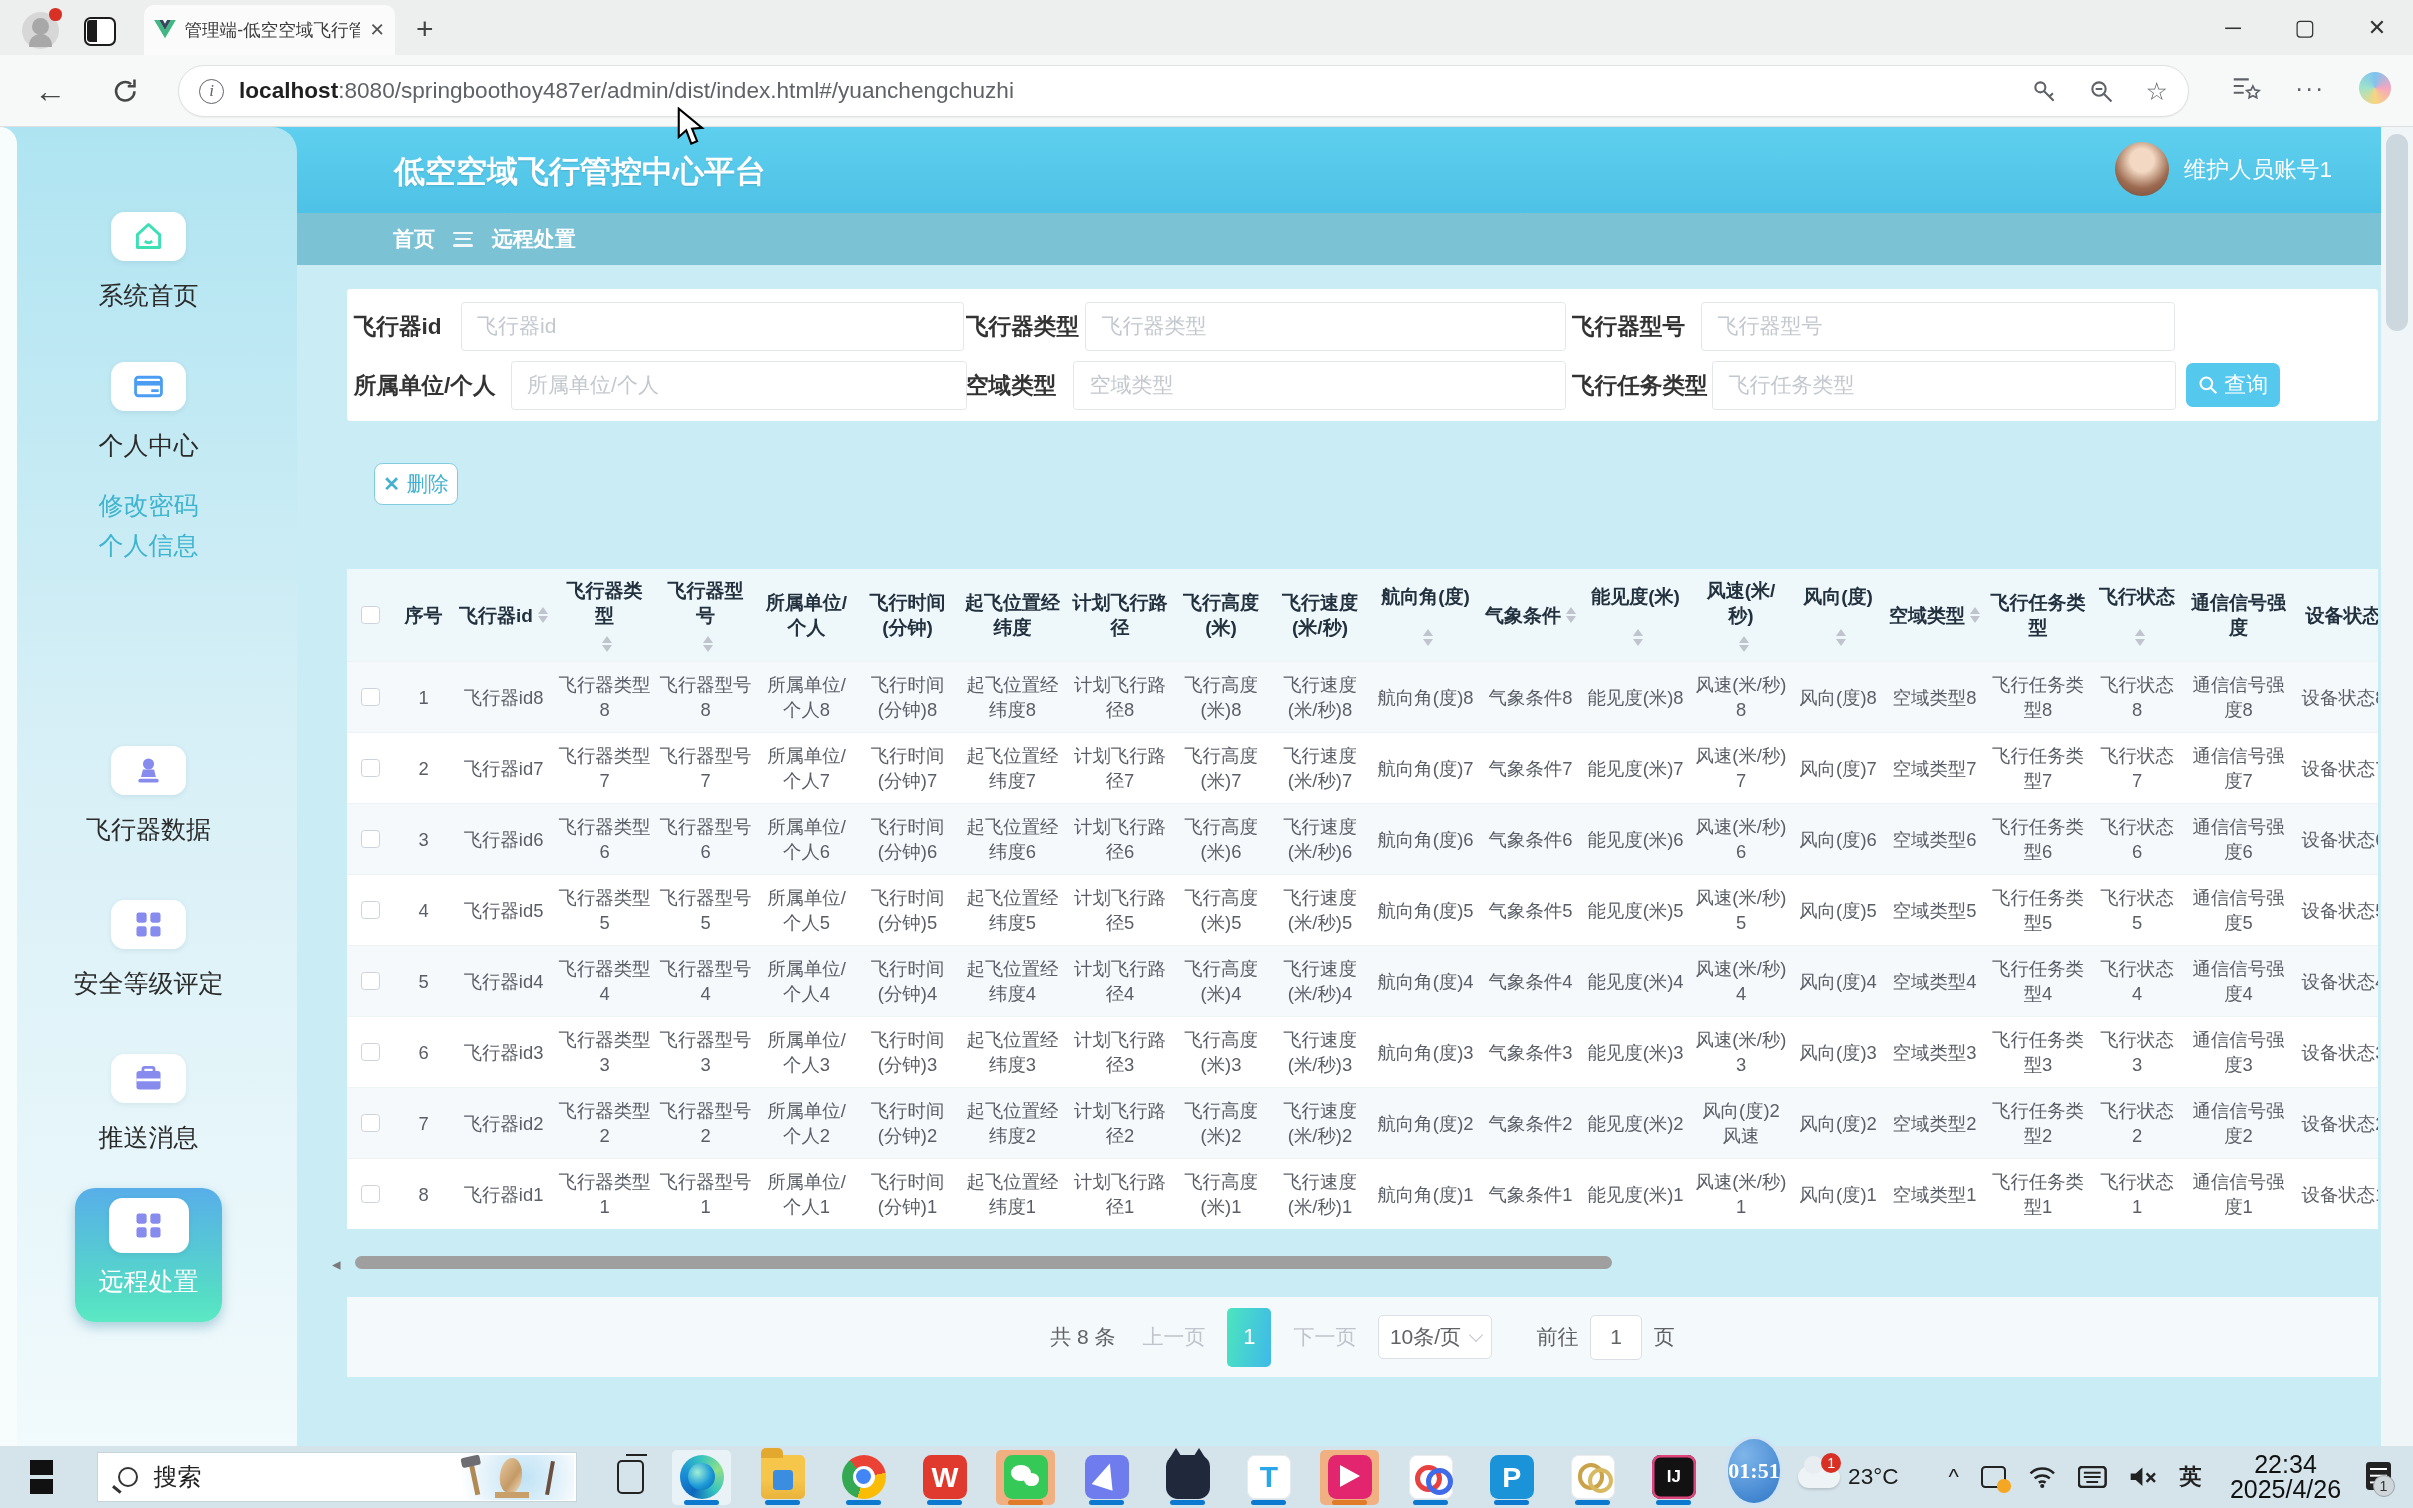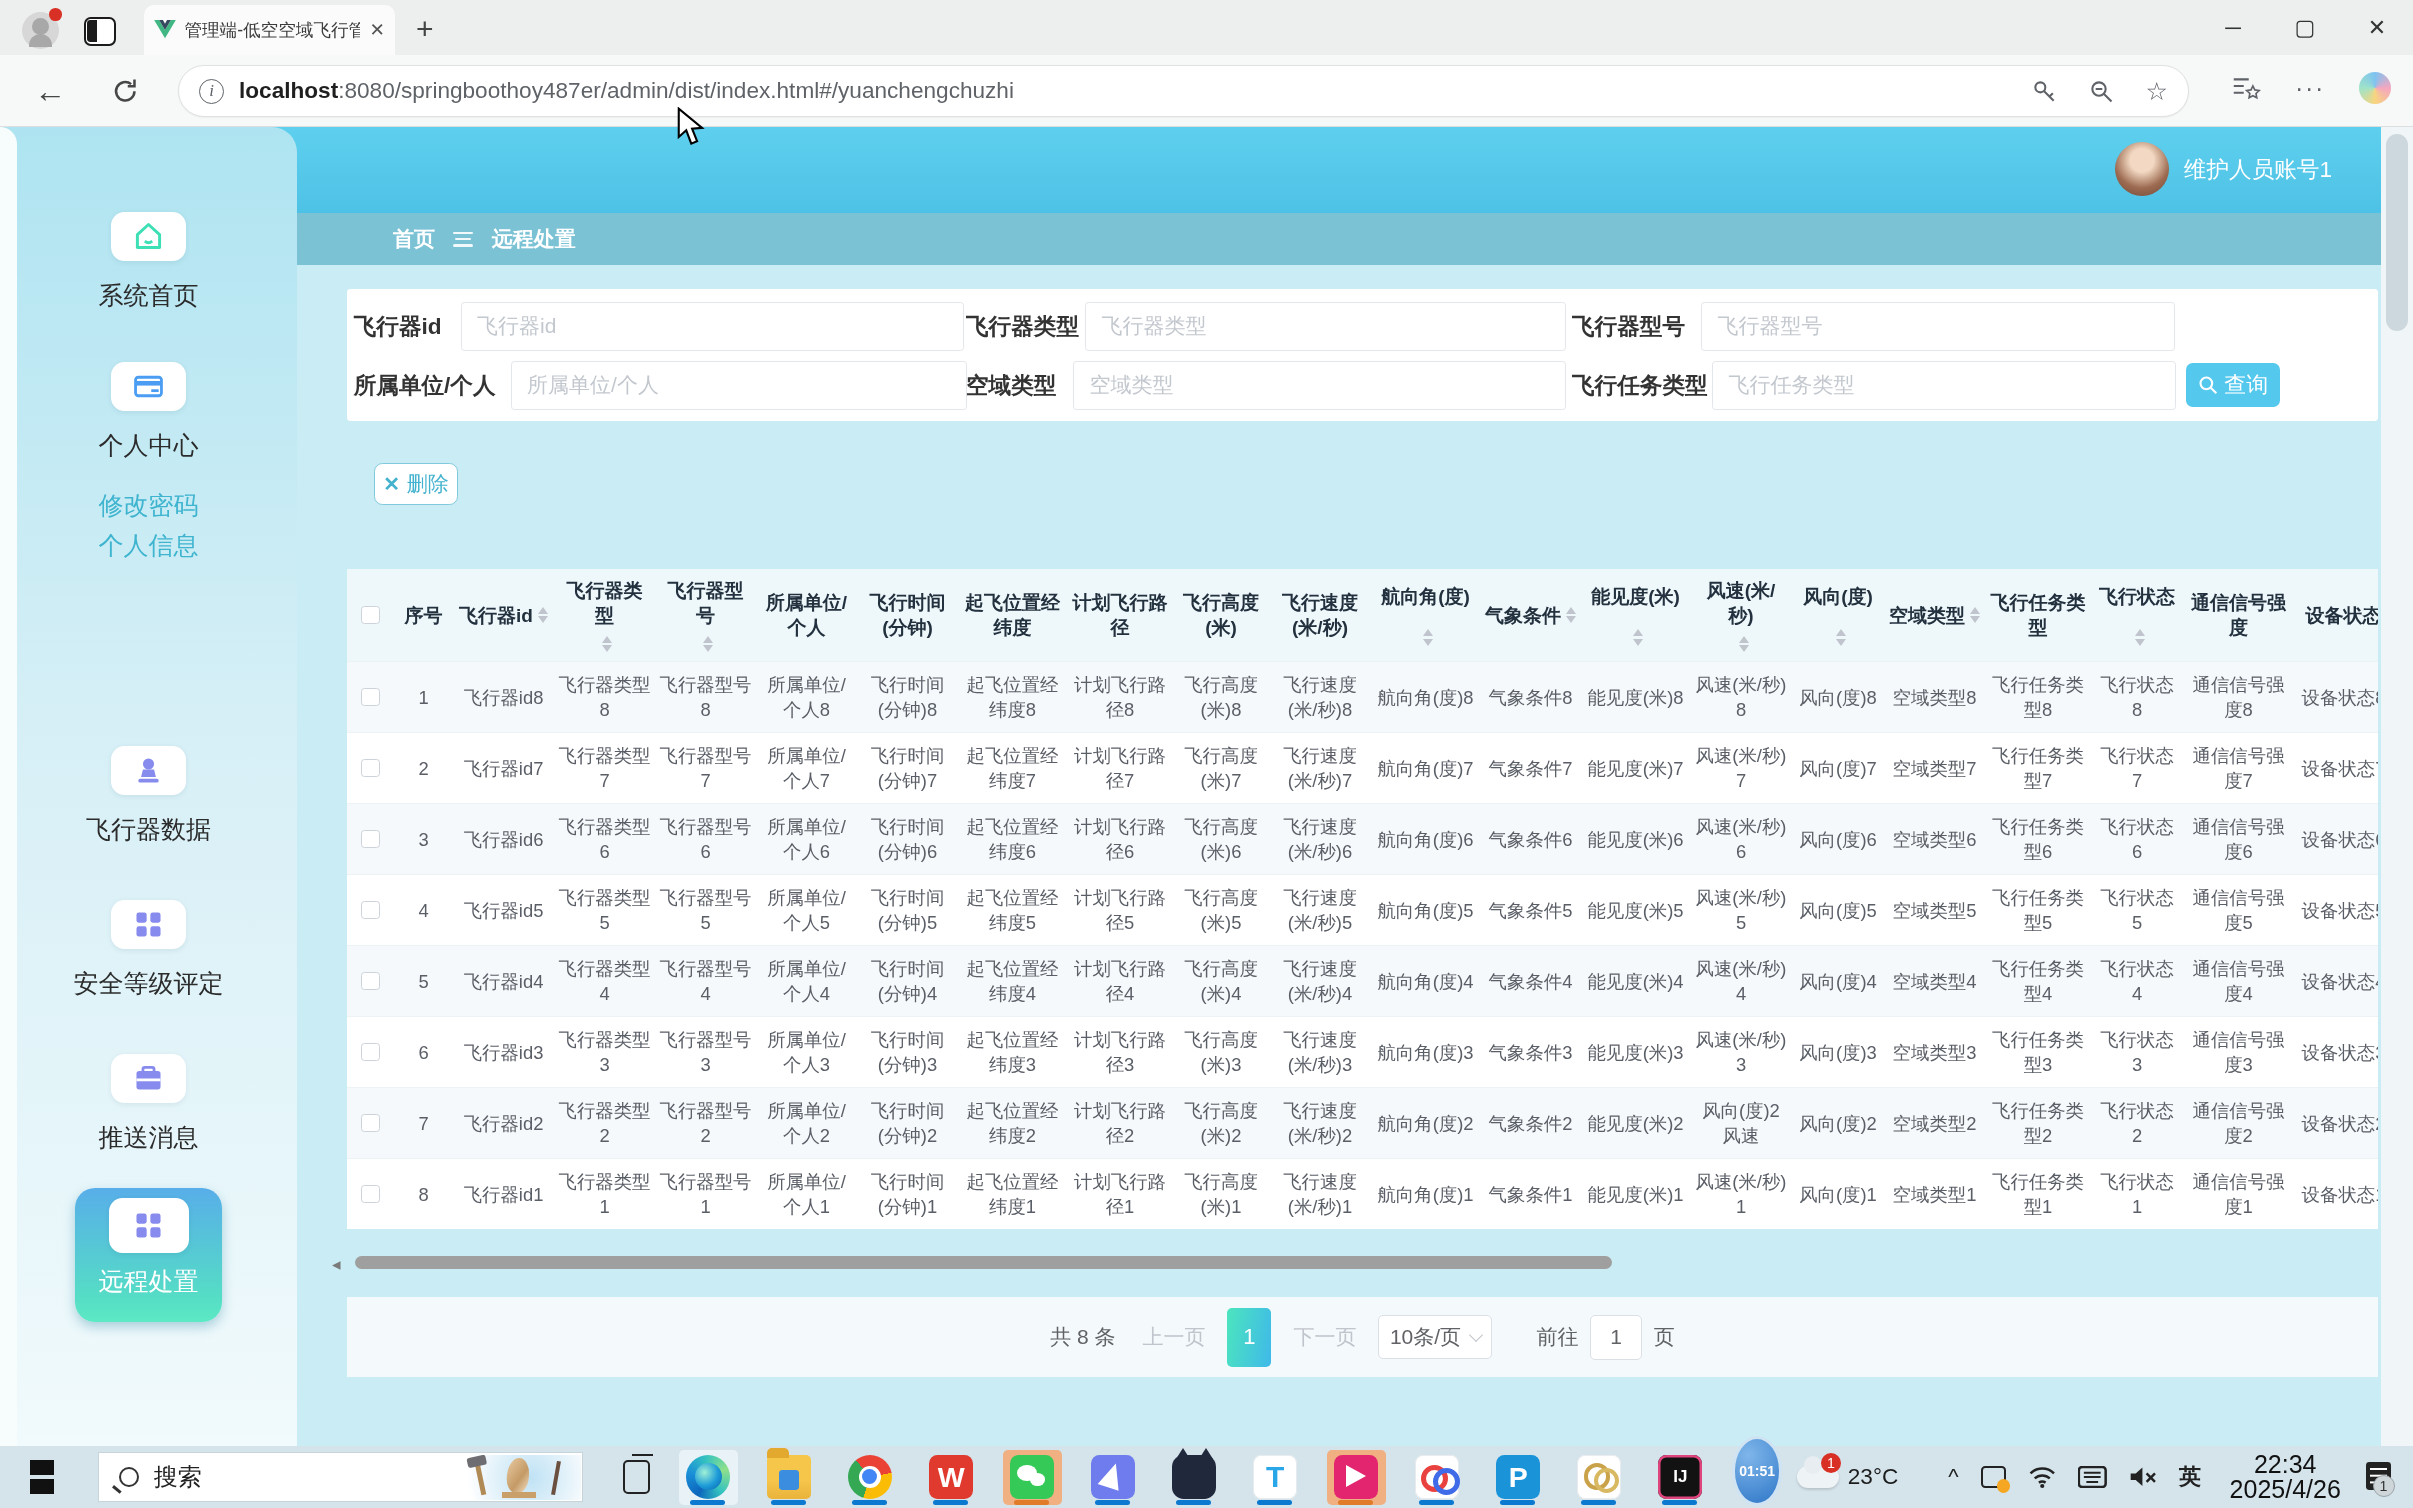--- a/index.html
+++ b/index.html
@@ -221,21 +221,21 @@
   .ic-gold { background:#fff; box-shadow:inset 0 0 0 0.8px #e3e6ea; }
   .ic-gold::before { content:""; position:absolute; left:6.7px; top:8.4px; width:18.4px; height:18.4px;
       border-radius:50%; border:4.2px solid #c9a24a; }
   .ic-gold::after { content:""; position:absolute; left:17px; top:13.4px; width:17px; height:17px;
       border-radius:50%; border:4.2px solid #d8b860; }
   .ic-idea { background:#121212; color:#fff; font-size:17px; font-weight:700; display:flex;
       align-items:center; justify-content:center;
       box-shadow:inset 0 0 0 2.5px #e0447c, inset 0 0 0 5px transparent; border-radius:8.4px; }
   .tb-clock { width:70px; height:70px; border-radius:50%; margin-left:22px; margin-top:-11.7px;
       background:radial-gradient(circle at 30% 25%, #7fb6ea, #2f77c8); border:3.4px solid #cfe3f2;
-      color:#fff; font-size:14px; font-weight:700; display:flex; align-items:center; justify-content:center; z-index:6; }
+      color:#fff; font-size:22px; font-weight:700; display:flex; align-items:center; justify-content:center; z-index:6;font-family:Liberation Serif, serif; }
   .tb-weather { display:flex; align-items:center; margin-left:15px; gap:8.4px; position:relative; }
   .cloud { width:42px; height:22px; background:#eef3f6; border-radius:11.7px; position:relative;
            box-shadow:0 1.7px 2.5px rgba(0,0,0,.15); }
   .cloud::before { content:""; position:absolute; left:6.7px; top:-10px; width:18.4px; height:18.4px;
            border-radius:50%; background:#e7edf1; }
   .badge-red { position:absolute; left:23.5px; top:-13.4px; min-width:20px; height:20px; border-radius:10px;
            background:#d93025; color:#fff; font-size:14.2px; display:flex; align-items:center;
            justify-content:center; padding:0 4.2px; }
   .temp { font-size:22.6px; color:#1c1c1c; }
   .tray { display:flex; align-items:center; gap:22px; margin-left:50px; color:#222; }
@@ -309,20 +309,21 @@
           <path d="M2 4 H20 M2 12 H14 M2 20 H14" stroke="#5f6368" stroke-width="2.5"></path>
           <path d="M25 12 l2.3 4.7 5.2.7-3.8 3.6.9 5-4.6-2.4-4.6 2.4.9-5-3.8-3.6 5.2-.7z" fill="none" stroke="#5f6368" stroke-width="2"></path>
         </svg>
       <span class="dots-glyph">···</span>
       <span class="copilot"></span>
     </div>
   </div>
 
   <div class="app">
     <div class="app-header">
+      <div class="app-title">低空空域飞行管控中心平台</div>
       <div class="hdr-user">
         <div class="hdr-avatar"></div>
         <div class="hdr-username">维护人员账号1</div>
       </div>
     </div>
     <div class="breadcrumb">
       <span class="crumb">首页</span>
       <span class="crumb-sep">
           <i></i>
           <i></i>

